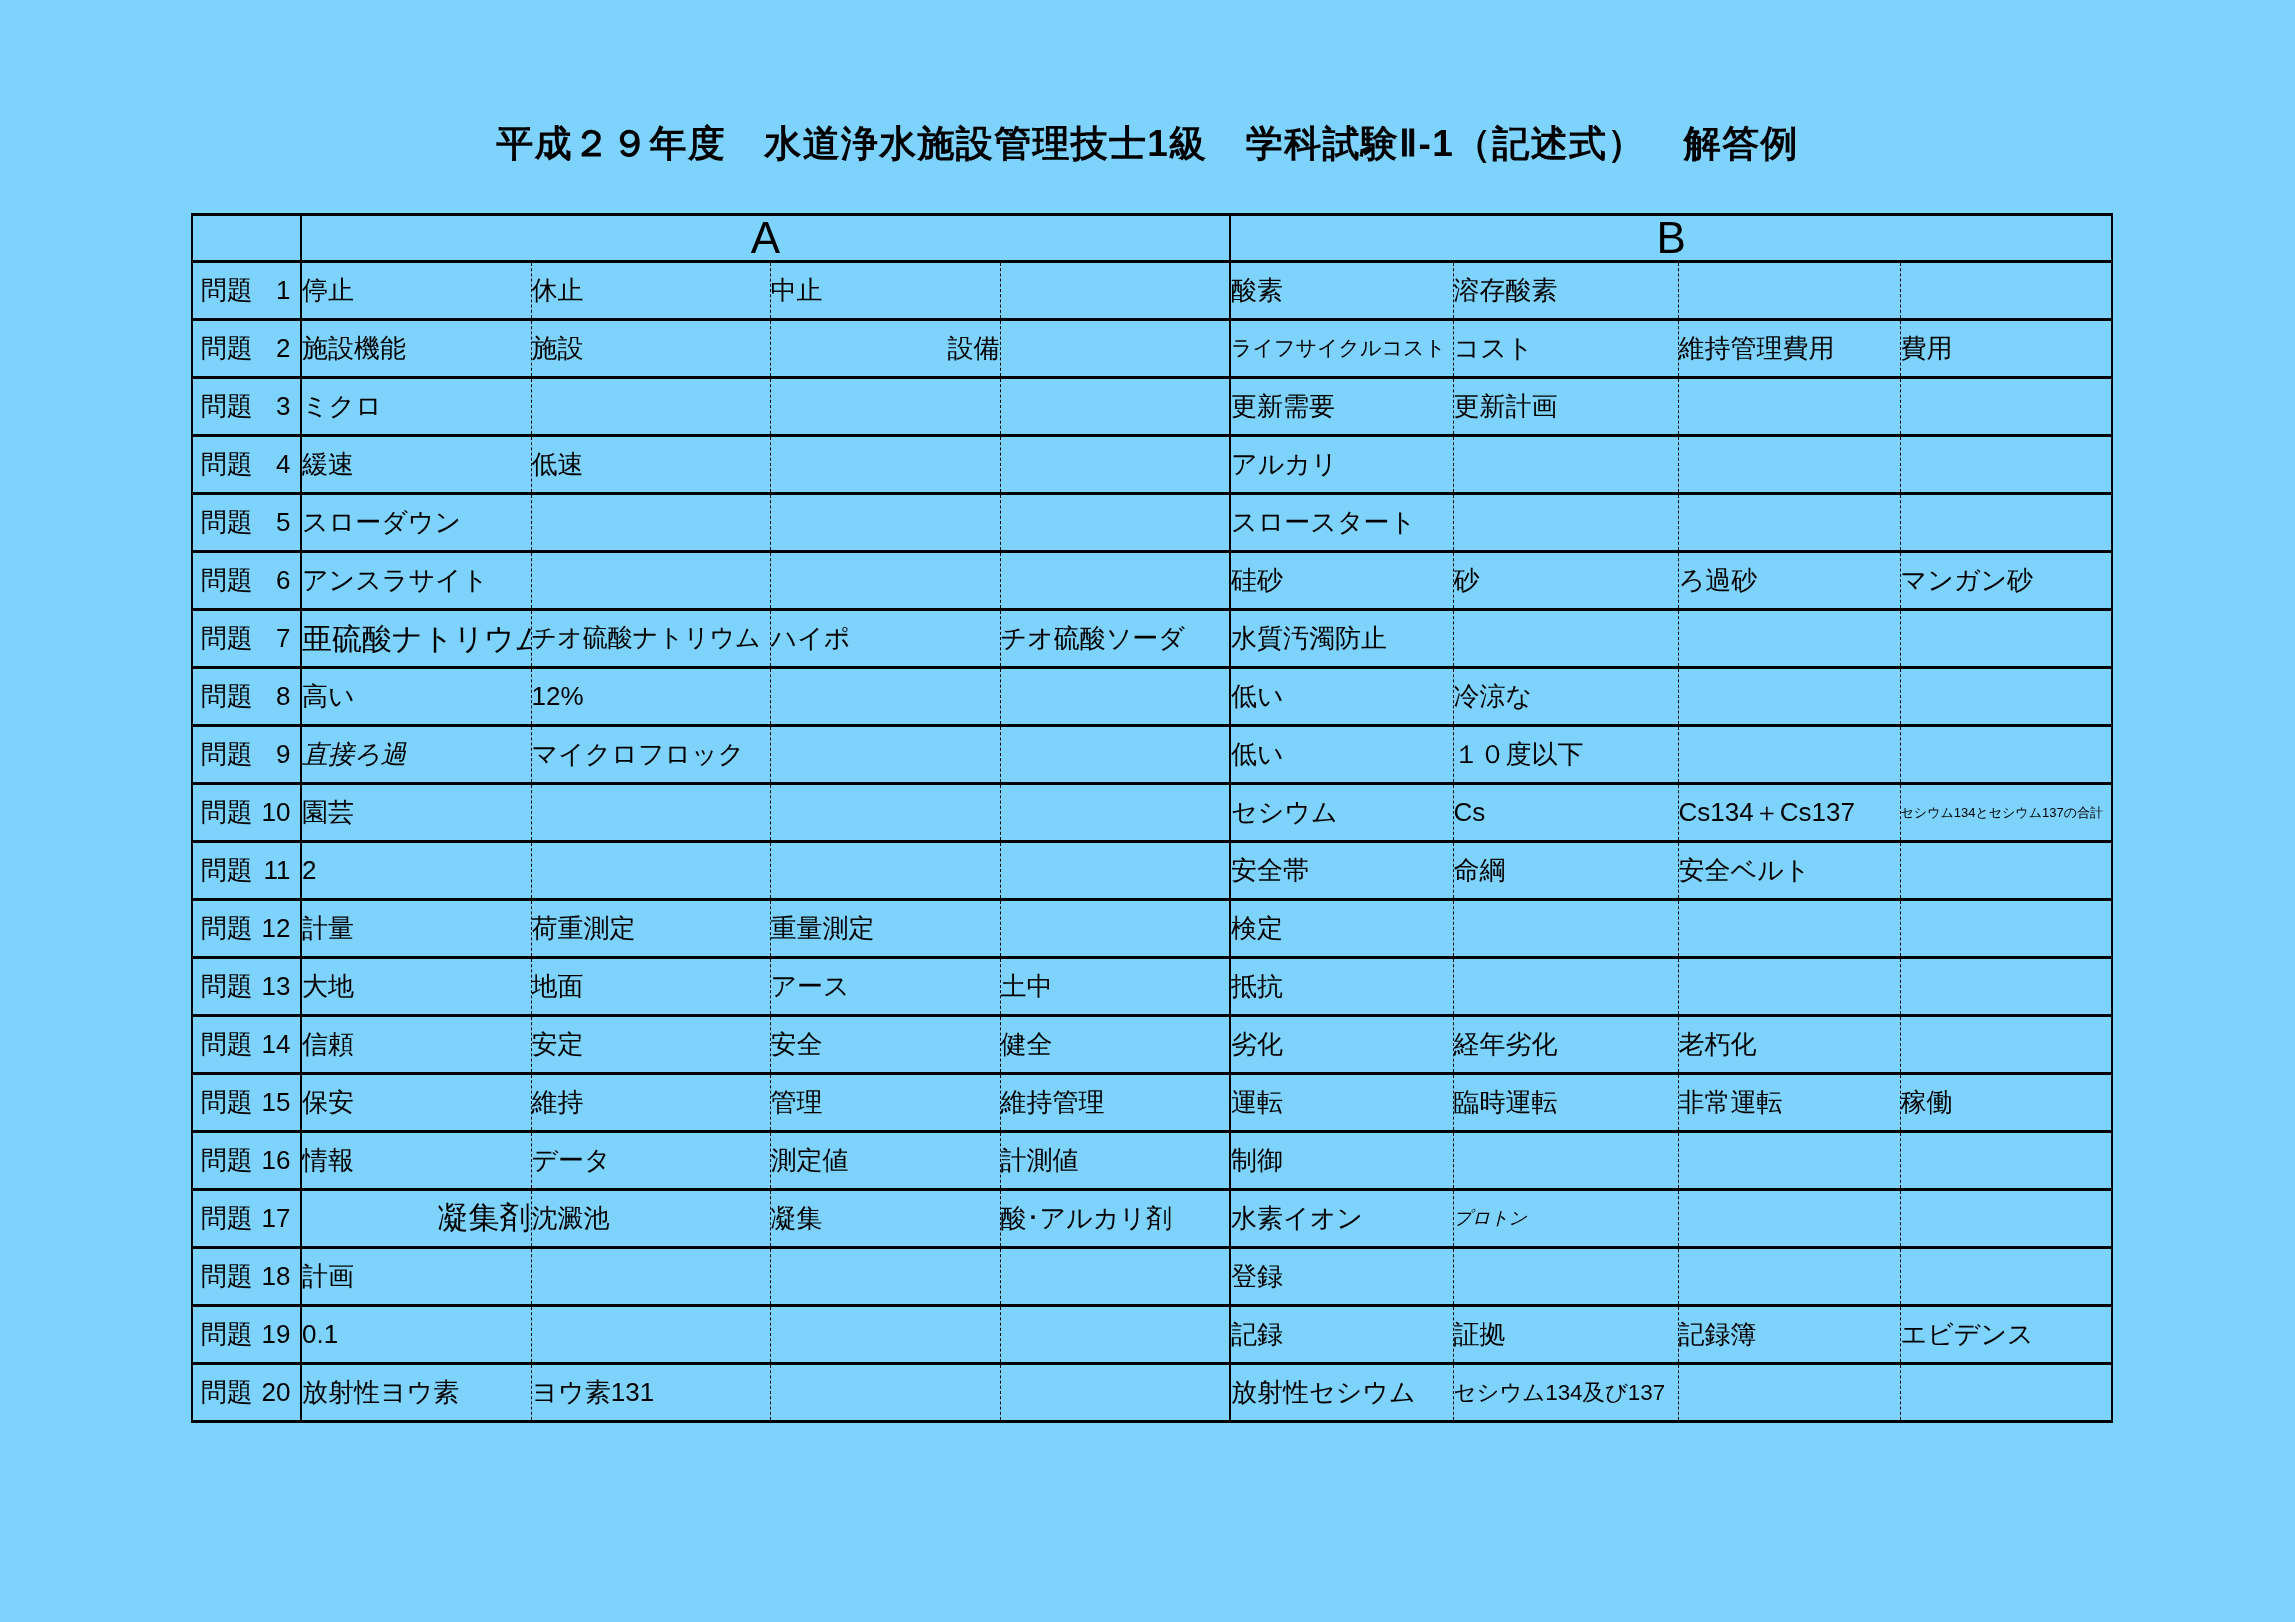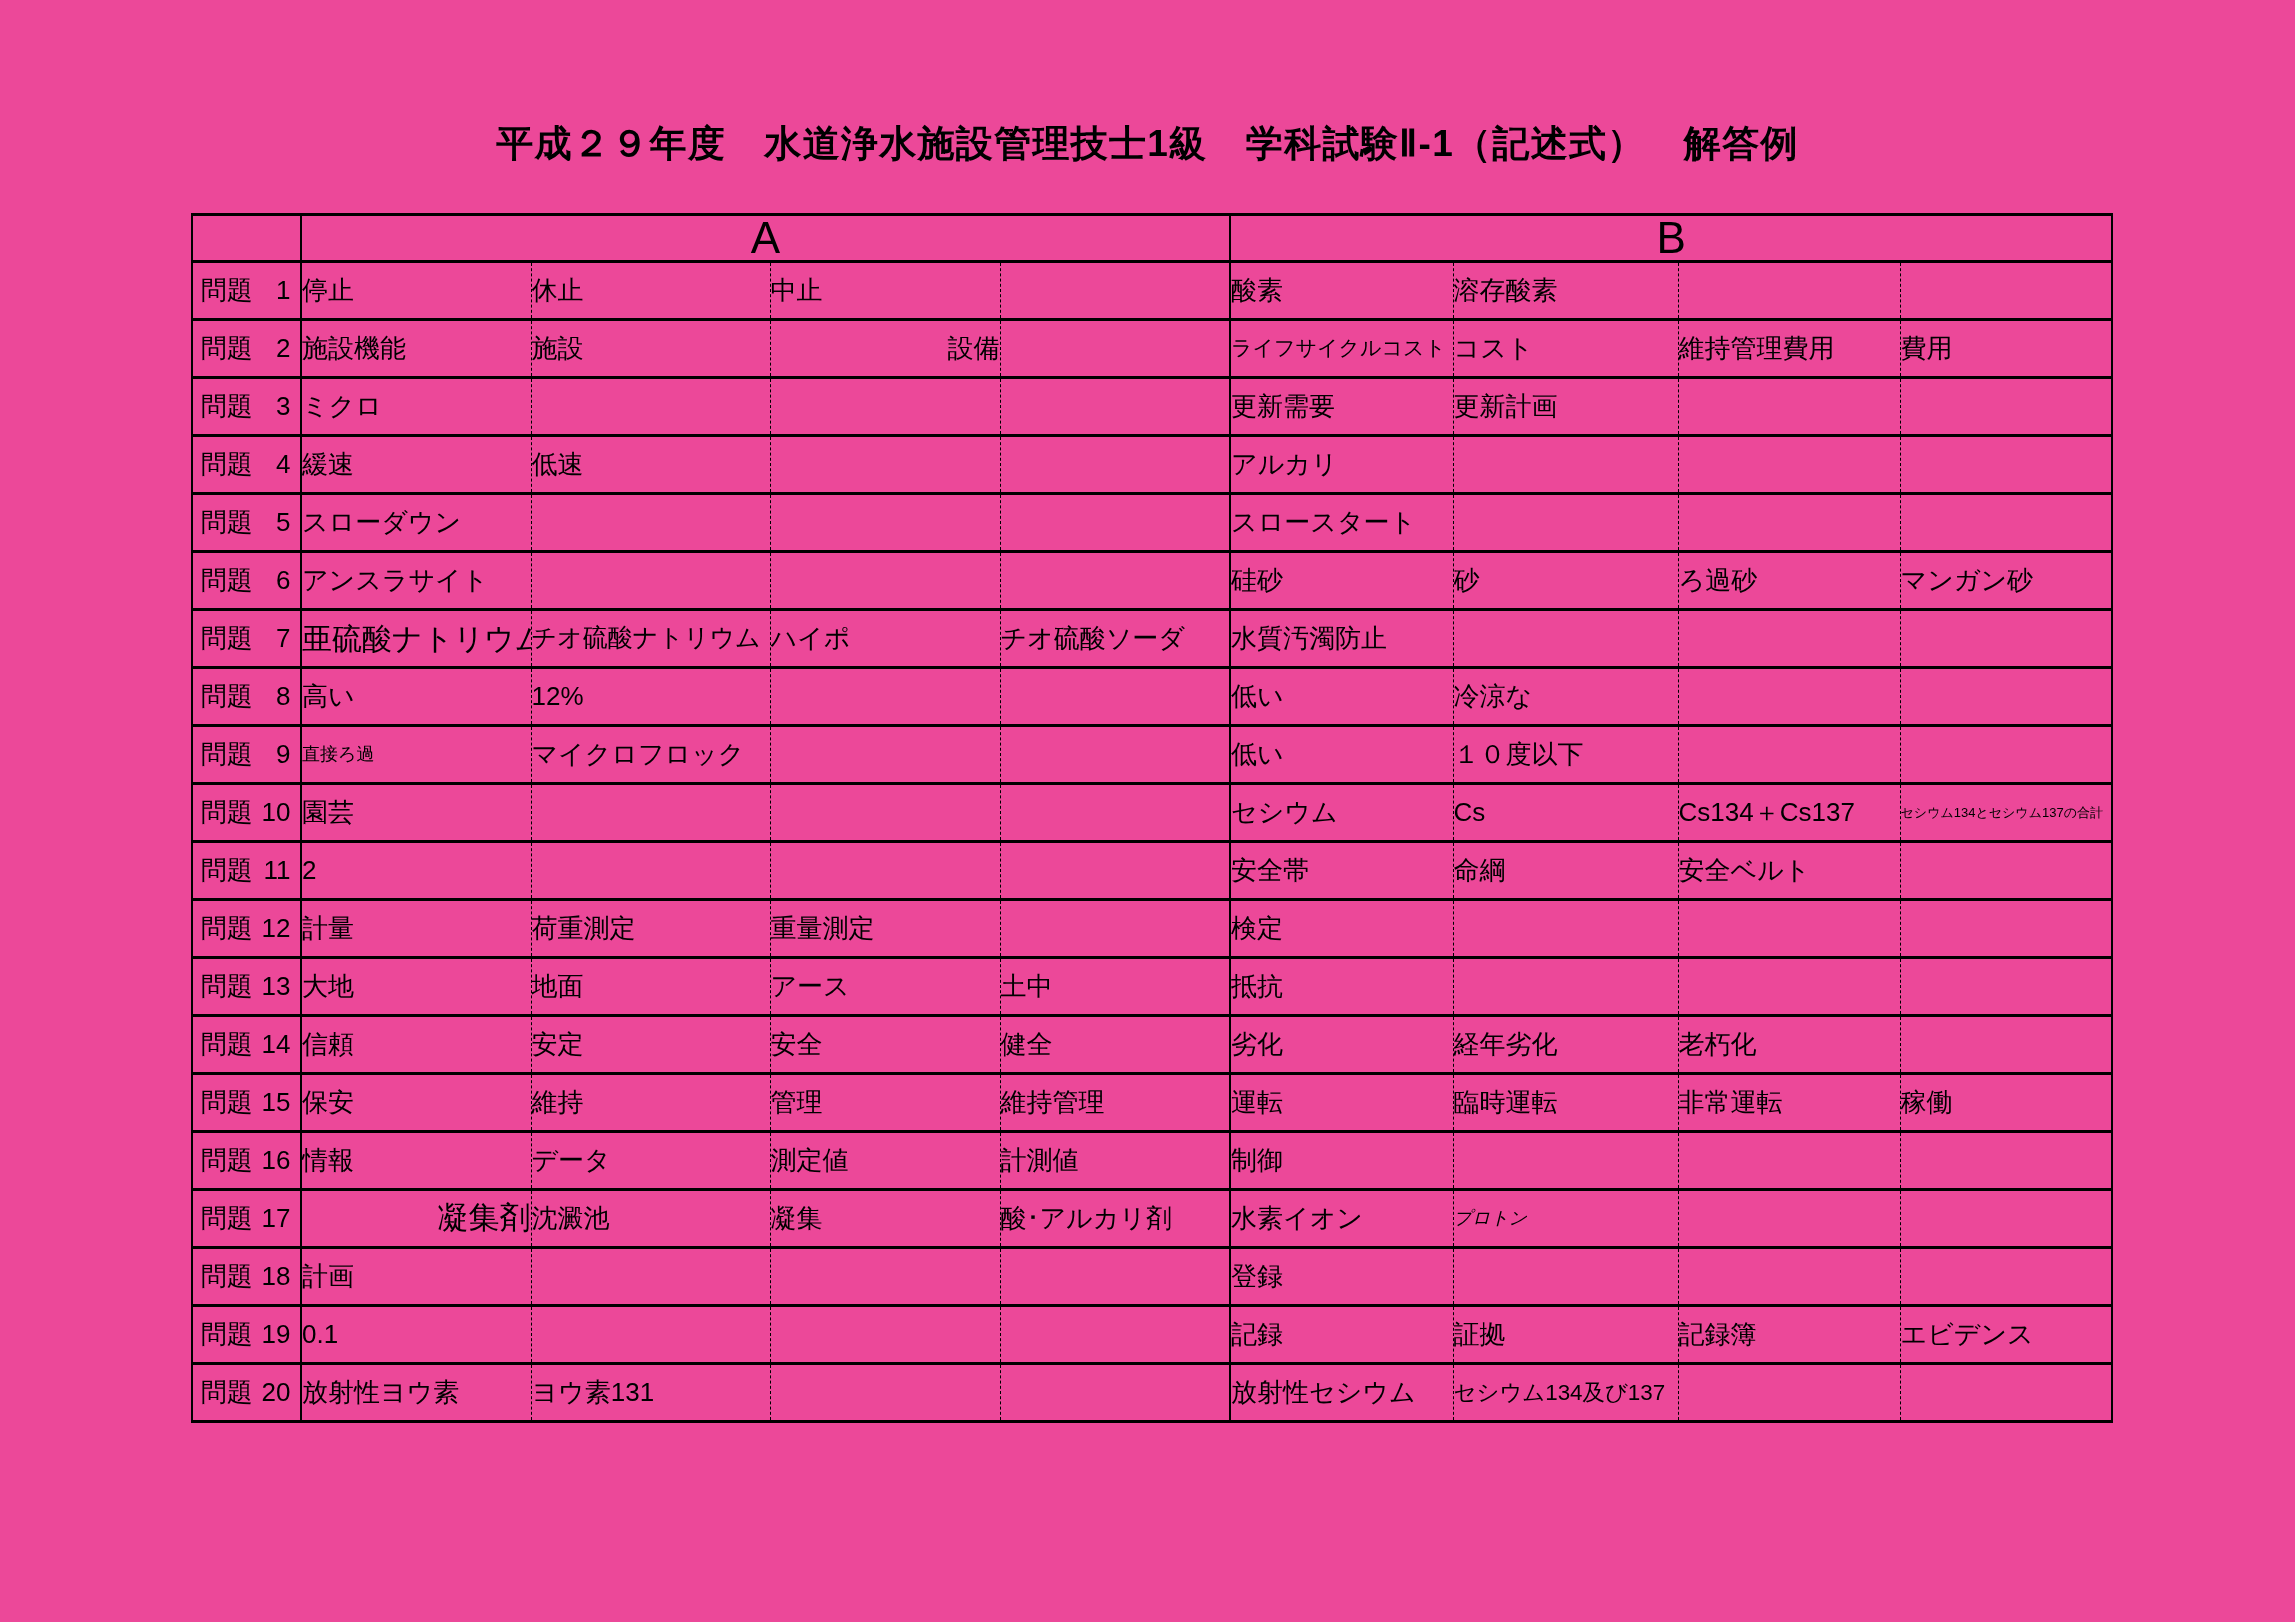--- a/index.html
+++ b/index.html
@@ -1,20 +1,20 @@
 <!DOCTYPE html>
 <html style="font-size:10.3px"><head>
 <meta charset="utf-8">
 <style>
   html, body { margin: 0; padding: 0; background: #ffffff; }
   .page {
     position: relative;
     width: 2295px;
     height: 1622px;
-    background: #ec4899;
+    background: #7dd3fc;
     color: #000000;
     font-family: "Liberation Sans", sans-serif;
     overflow: hidden;
   }
   .title {
     position: absolute;
     top: 119px;
     left: 0;
     width: 100%;
     text-align: center;
@@ -224,21 +224,21 @@
           <td class="ans sub"></td>
           <td class="ans sub last"></td>
         </tr>
         <tr>
           <td class="qnum">
             <div class="qwrap">
               <span>問題</span>
               <span class="num">9</span>
             </div>
           </td>
-          <td class="ans sec-first" style="font-size: 18px;">直接ろ過</td>
+          <td class="ans sec-first" style="font-size: 26px; font-style: italic;">直接ろ過</td>
           <td class="ans sub" style="font-size: 26px;">マイクロフロック</td>
           <td class="ans sub"></td>
           <td class="ans sub"></td>
           <td class="ans sec-first" style="font-size: 26px;">低い</td>
           <td class="ans sub" style="font-size: 26px;">１０度以下</td>
           <td class="ans sub"></td>
           <td class="ans sub last"></td>
         </tr>
         <tr>
           <td class="qnum">

